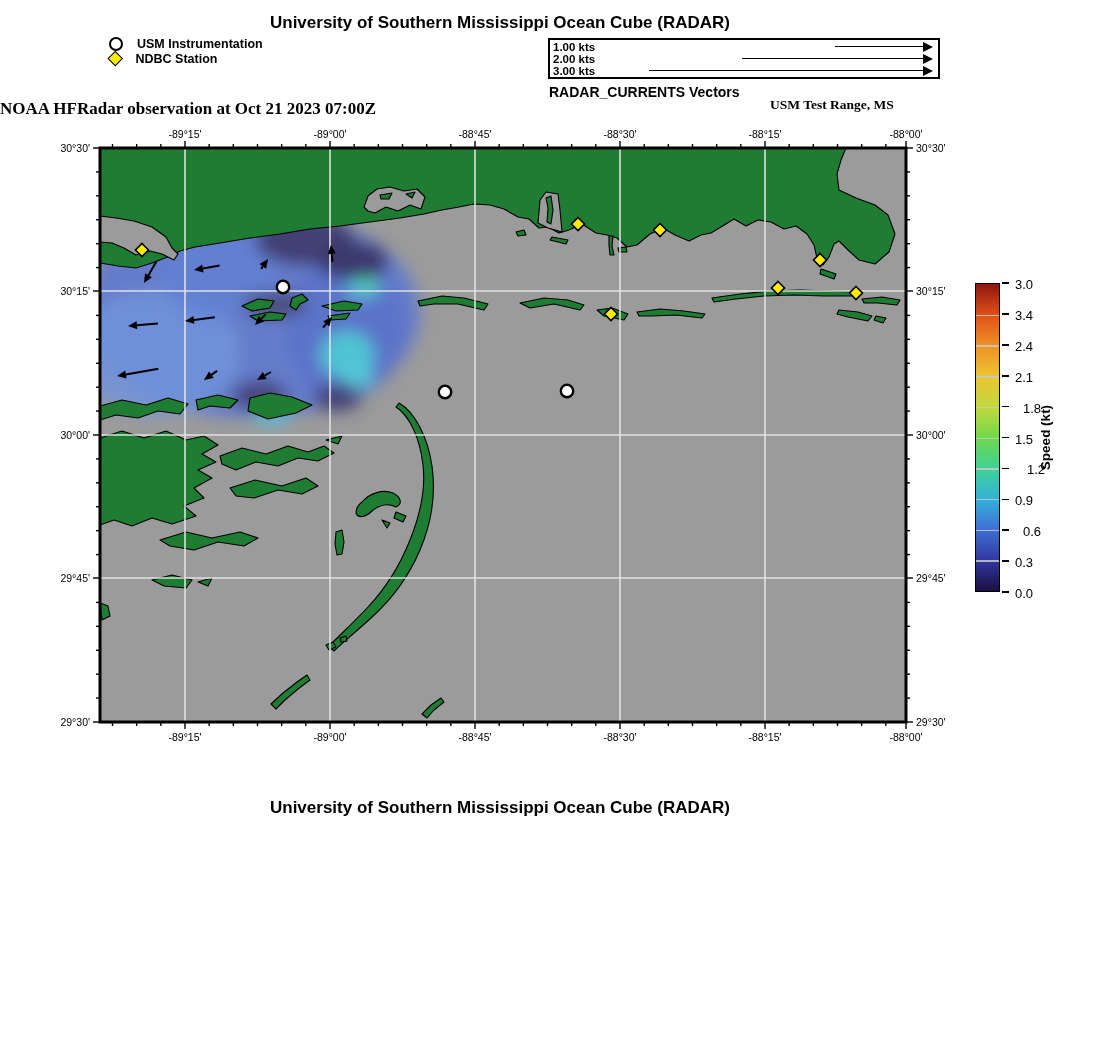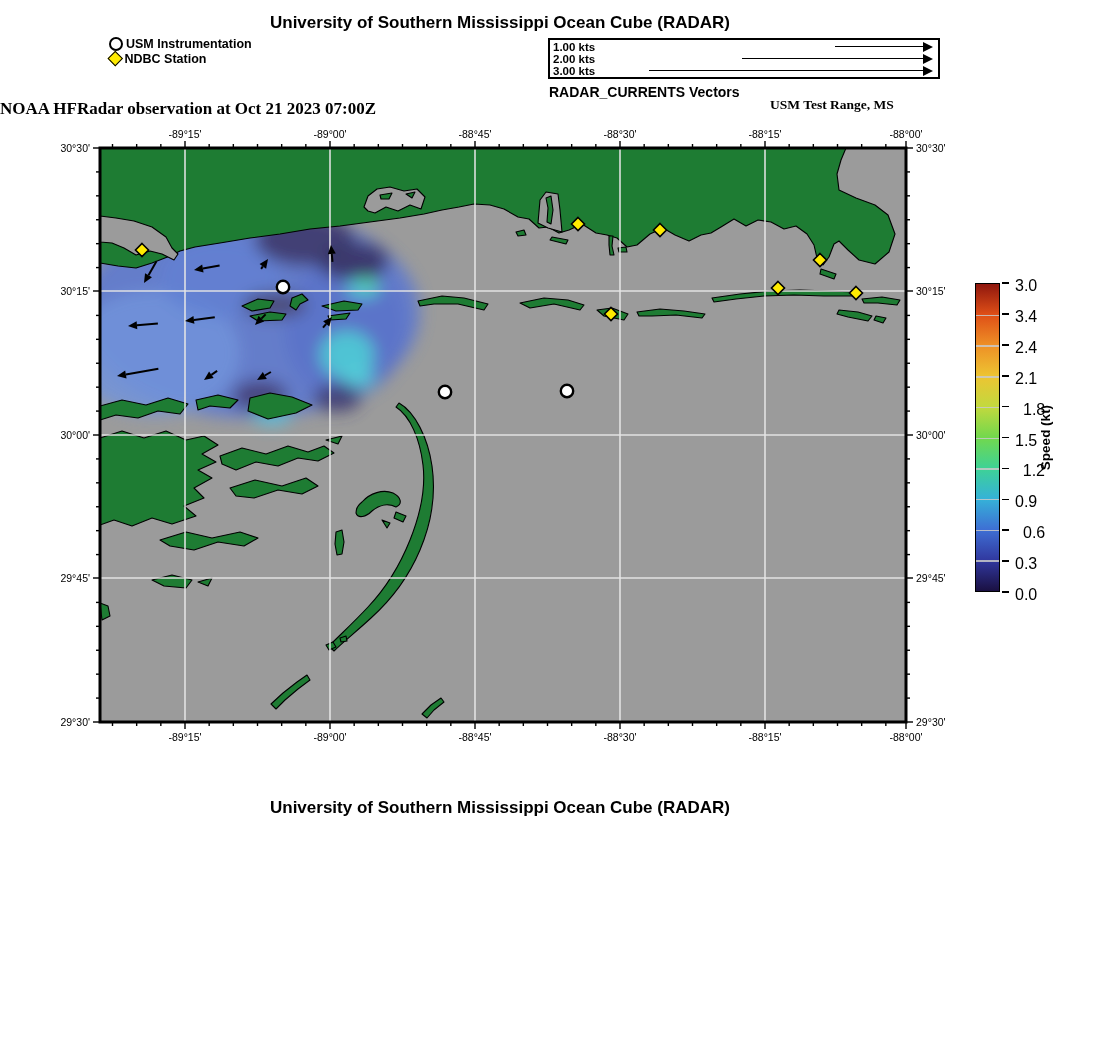--- a/index.html
+++ b/index.html
@@ -2,42 +2,42 @@
 <html><head>
 <meta charset="utf-8">
 <style>
   html,body{margin:0;padding:0;background:#ffffff;}
   body{width:1100px;height:1050px;position:relative;overflow:hidden;
        font-family:"Liberation Sans",sans-serif;color:#000;}
   .abs{position:absolute;}
   .title{left:0;top:13px;width:1000px;text-align:center;font-size:17px;font-weight:bold;}
   .title-bottom{left:0;top:798px;width:1000px;text-align:center;font-size:17px;font-weight:bold;}
   .legend{left:109px;top:36px;}
-  .leg-row{display:flex;align-items:center;gap:3px;height:15px;font-size:12.5px;font-weight:bold;}
+  .leg-row{display:flex;align-items:center;gap:14px;height:15px;font-size:12.5px;font-weight:bold;}
   .leg-circle{width:10px;height:10px;border:2.2px solid #000;border-radius:50%;background:#fff;flex:0 0 auto;}
   .leg-diamond{width:8.5px;height:8.5px;background:#ffeb00;border:1.6px solid #000;transform:rotate(45deg);flex:0 0 auto;margin:0 1px;}
   .vecbox{left:548px;top:38px;width:392px;height:41px;border:2.2px solid #000;box-sizing:border-box;
           display:flex;flex-direction:column;justify-content:center;padding:0 3px;}
   .vec-row{position:relative;height:12px;display:flex;align-items:center;font-size:11.5px;font-weight:bold;line-height:12px;}
   .vec-arrow{position:absolute;right:3px;top:0;height:12px;}
   .vec-arrow .shaft{position:absolute;left:0;right:7px;top:5px;height:1.7px;background:#000;}
   .vec-arrow .head{position:absolute;right:-1px;top:1px;width:0;height:0;
                    border-top:5px solid transparent;border-bottom:5px solid transparent;border-left:10px solid #000;}
   .vec-caption{left:549px;top:84px;font-size:14px;font-weight:bold;}
   .subtitle{left:0;top:99px;width:1000px;text-align:left;font-family:Liberation Serif, serif;font-size:17px;font-weight:bold;}
   .range-label{left:770px;top:97px;font-family:"Liberation Serif",serif;font-size:13.5px;font-weight:bold;}
   #map-svg{left:52px;top:118px;}
   .land{fill:#1e7c33;stroke:#000;stroke-width:1.1;stroke-linejoin:round;}
   .bay{fill:#9b9b9b;stroke:#000;stroke-width:1.1;stroke-linejoin:round;}
   #cbar-wrap{left:975px;top:283px;width:110px;height:309px;}
   #cbar{position:absolute;left:0;top:0;width:25px;height:309px;border:1.7px solid #000;box-sizing:border-box;}
   #cbar-grad{position:absolute;left:0;top:0;right:0;bottom:0;}
   .cbar-sep{position:absolute;left:0;width:100%;height:1.5px;background:#c9c9c9;opacity:.85;}
   .cbar-tick{position:absolute;left:27px;width:7px;height:1.7px;background:#000;}
-  .cbar-lab{position:absolute;left:40px;font-size:16px;width:30px;}
+  .cbar-lab{position:absolute;left:40px;font-size:13px;width:30px;}
   .cbar-title{left:975px;top:430px;width:140px;text-align:center;font-size:13.5px;font-weight:bold;transform:rotate(-90deg);}
 </style>
 </head>
 <body>
 
 <div class="abs title">University of Southern Mississippi Ocean Cube (RADAR)</div>
 
 <div class="abs legend">
   <div class="leg-row">
     <span class="leg-circle"></span>

